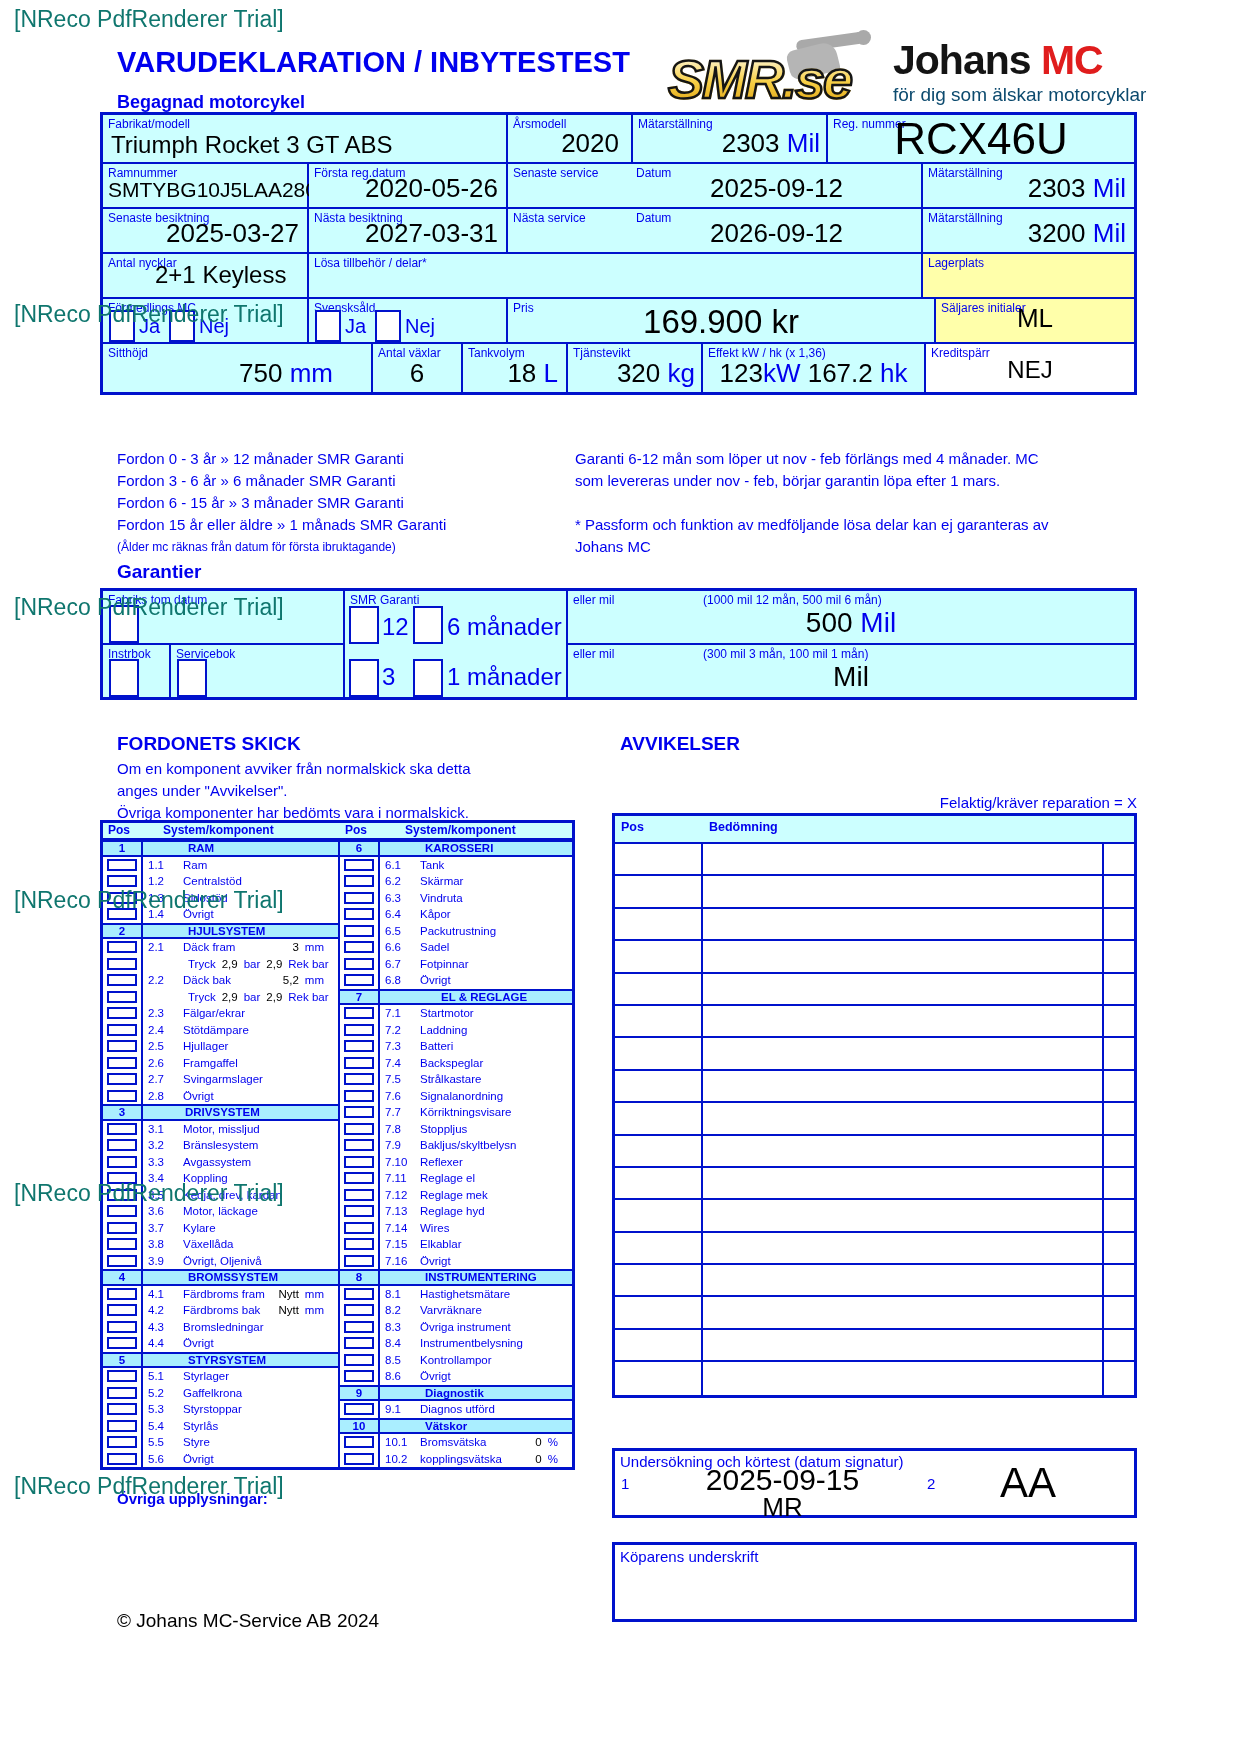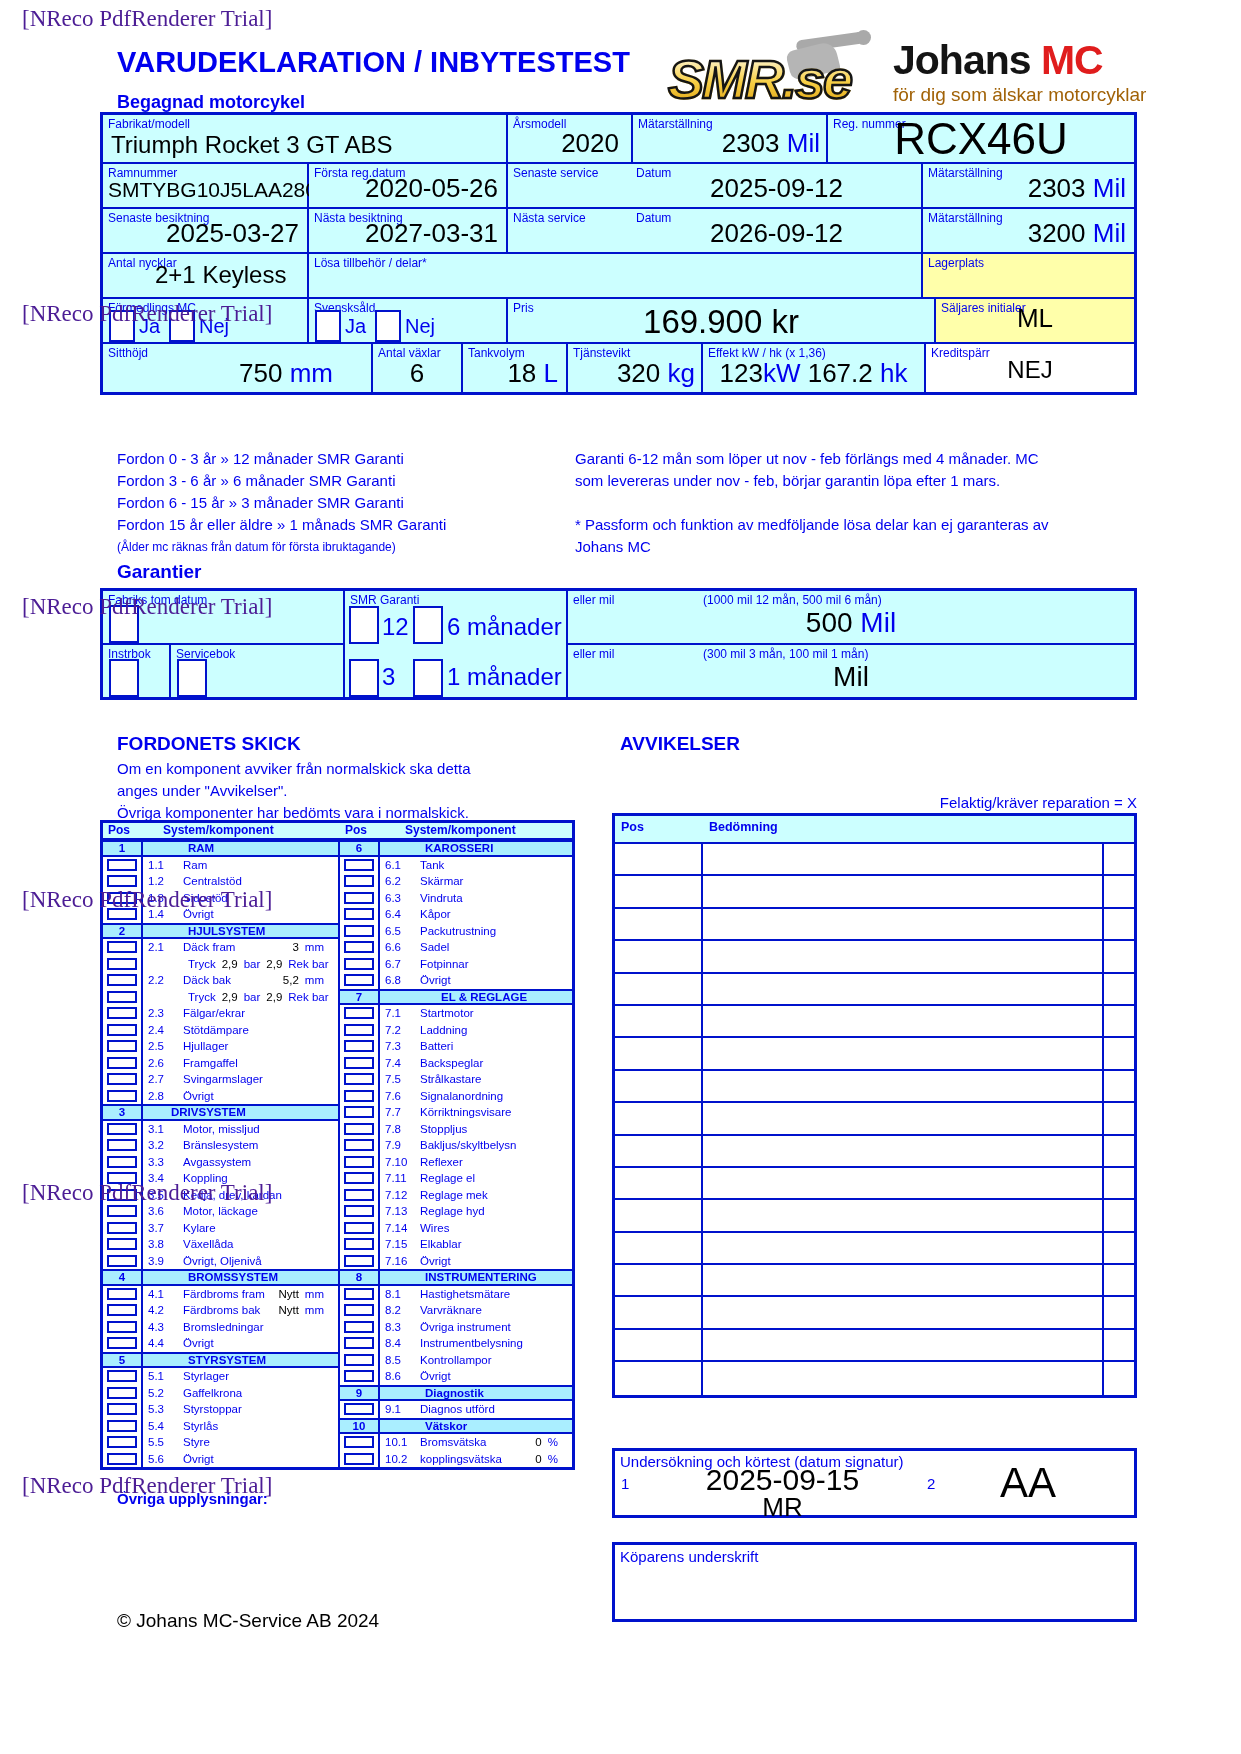--- a/index.html
+++ b/index.html
@@ -5,41 +5,41 @@
   :root{
     --bl:#0012cc;      
     --bt:#0000ee;      
     --cy:#ccffff;      
     --sc:#aaeeff;      
     --yl:#ffffaa;      
   }
   html,body{margin:0;padding:0;background:#fff;}
   .page{position:relative;width:1241px;height:1754px;background:#fff;overflow:hidden;
         font-family:"Liberation Sans",sans-serif;}
-  .wm{position:absolute;left:22px;z-index:60;font-family:Liberation Serif, serif;
-      font-size:23px;color:#4c1d95;white-space:pre;pointer-events:none;}
+  .wm{position:absolute;left:14px;z-index:60;font-family:Liberation Sans, sans-serif;
+      font-size:23px;color:#0f766e;white-space:pre;pointer-events:none;}
   .title{position:absolute;left:117px;top:46px;font-size:29px;font-weight:bold;color:var(--bt);}
   .subhead{position:absolute;left:117px;top:92px;font-size:18px;font-weight:bold;color:var(--bt);}
   
   .smr{position:absolute;left:668px;top:34px;width:205px;height:80px;}
   .smr-txt{position:absolute;left:0;top:14px;font-size:54px;font-weight:900;font-style:italic;
       letter-spacing:-2px;font-family:"Liberation Sans",sans-serif;
       background:linear-gradient(#fffdf0 5%,#f7cf45 55%,#dfa312 95%);
       -webkit-background-clip:text;background-clip:text;color:transparent;
       -webkit-text-stroke:2.5px #151515;}
   .smr-bar{position:absolute;left:128px;top:2px;width:68px;height:12px;background:#a9a9a9;
       border-radius:6px;transform:rotate(-8deg);}
   .smr-knob{position:absolute;left:188px;top:-4px;width:15px;height:15px;background:#a9a9a9;border-radius:50%;}
   .smr-body{position:absolute;left:120px;top:12px;width:50px;height:30px;background:#b5b5b5;
       border-radius:8px 14px 4px 10px;transform:rotate(-14deg);}
   
   .johans{position:absolute;left:893px;top:38px;width:300px;}
   .johans-line{font-size:41px;font-weight:900;color:#141414;letter-spacing:-1px;line-height:1.1;}
   .johans-mc{color:#e01d1d;}
-  .johans-tag{font-size:19px;color:#a16207;margin-top:1px;}
+  .johans-tag{font-size:19px;color:#0c4a6e;margin-top:1px;}
   
   .tbl{position:absolute;border:3px solid var(--bl);box-sizing:border-box;background:#fff;}
   .trow{display:flex;box-sizing:border-box;border-bottom:2px solid var(--bl);}
   .trow.last{border-bottom:none;border-radius:12px;}
   .cell{position:relative;box-sizing:border-box;background:var(--cy);border-right:2px solid var(--bl);}
   .cell.end{border-right:none;}
   .cell.white{background:#fff;}
   .cell.yellow{background:var(--yl);}
   .lbl{position:absolute;left:5px;top:2px;font-size:12px;color:var(--bt);white-space:nowrap;}
   .lbl2{position:absolute;top:2px;font-size:12px;color:var(--bt);white-space:nowrap;}
@@ -456,21 +456,21 @@
             <div class="snum">
               <div class="scbx"></div>
             </div>
             <div class="scont">
               <span class="spos">2.8</span>
               <span>Övrigt</span>
             </div>
           </div>
           <div class="srow sec">
             <div class="snum">3</div>
-            <div class="scont" style="padding-left: 28px;">
+            <div class="scont" style="padding-left: 42px;">
               <span>DRIVSYSTEM</span>
             </div>
           </div>
           <div class="srow">
             <div class="snum">
               <div class="scbx"></div>
             </div>
             <div class="scont">
               <span class="spos">3.1</span>
               <span>Motor, missljud</span>

